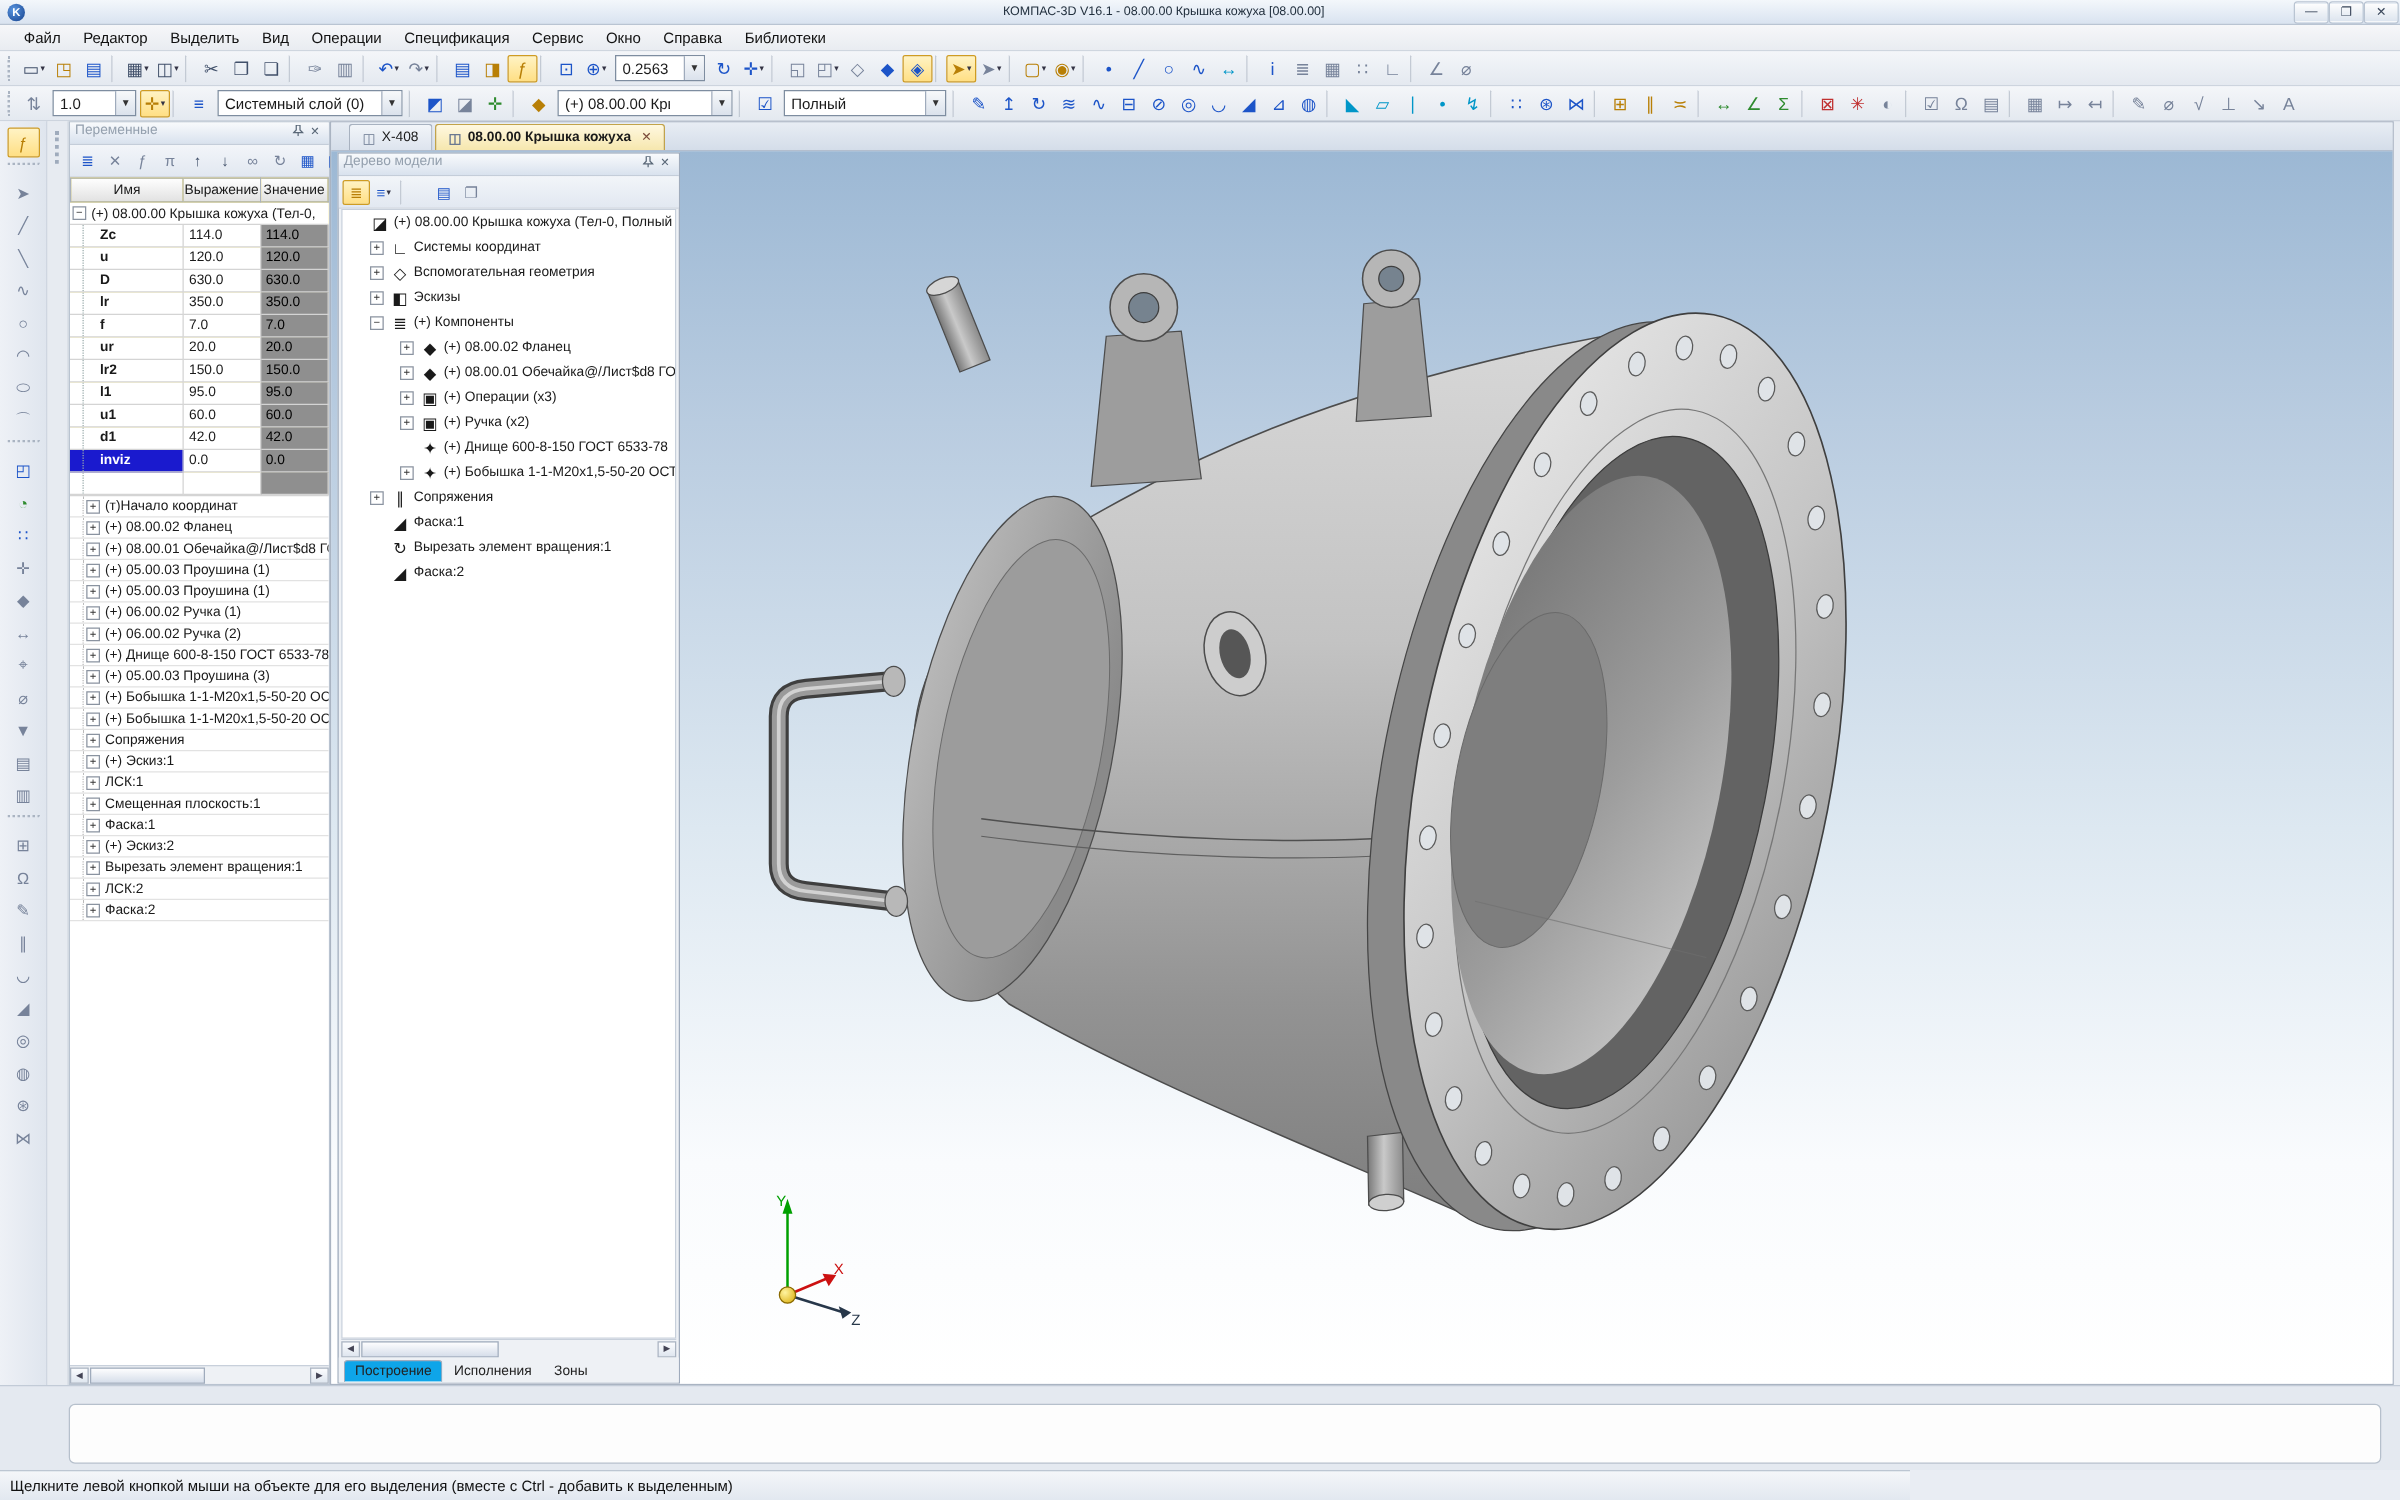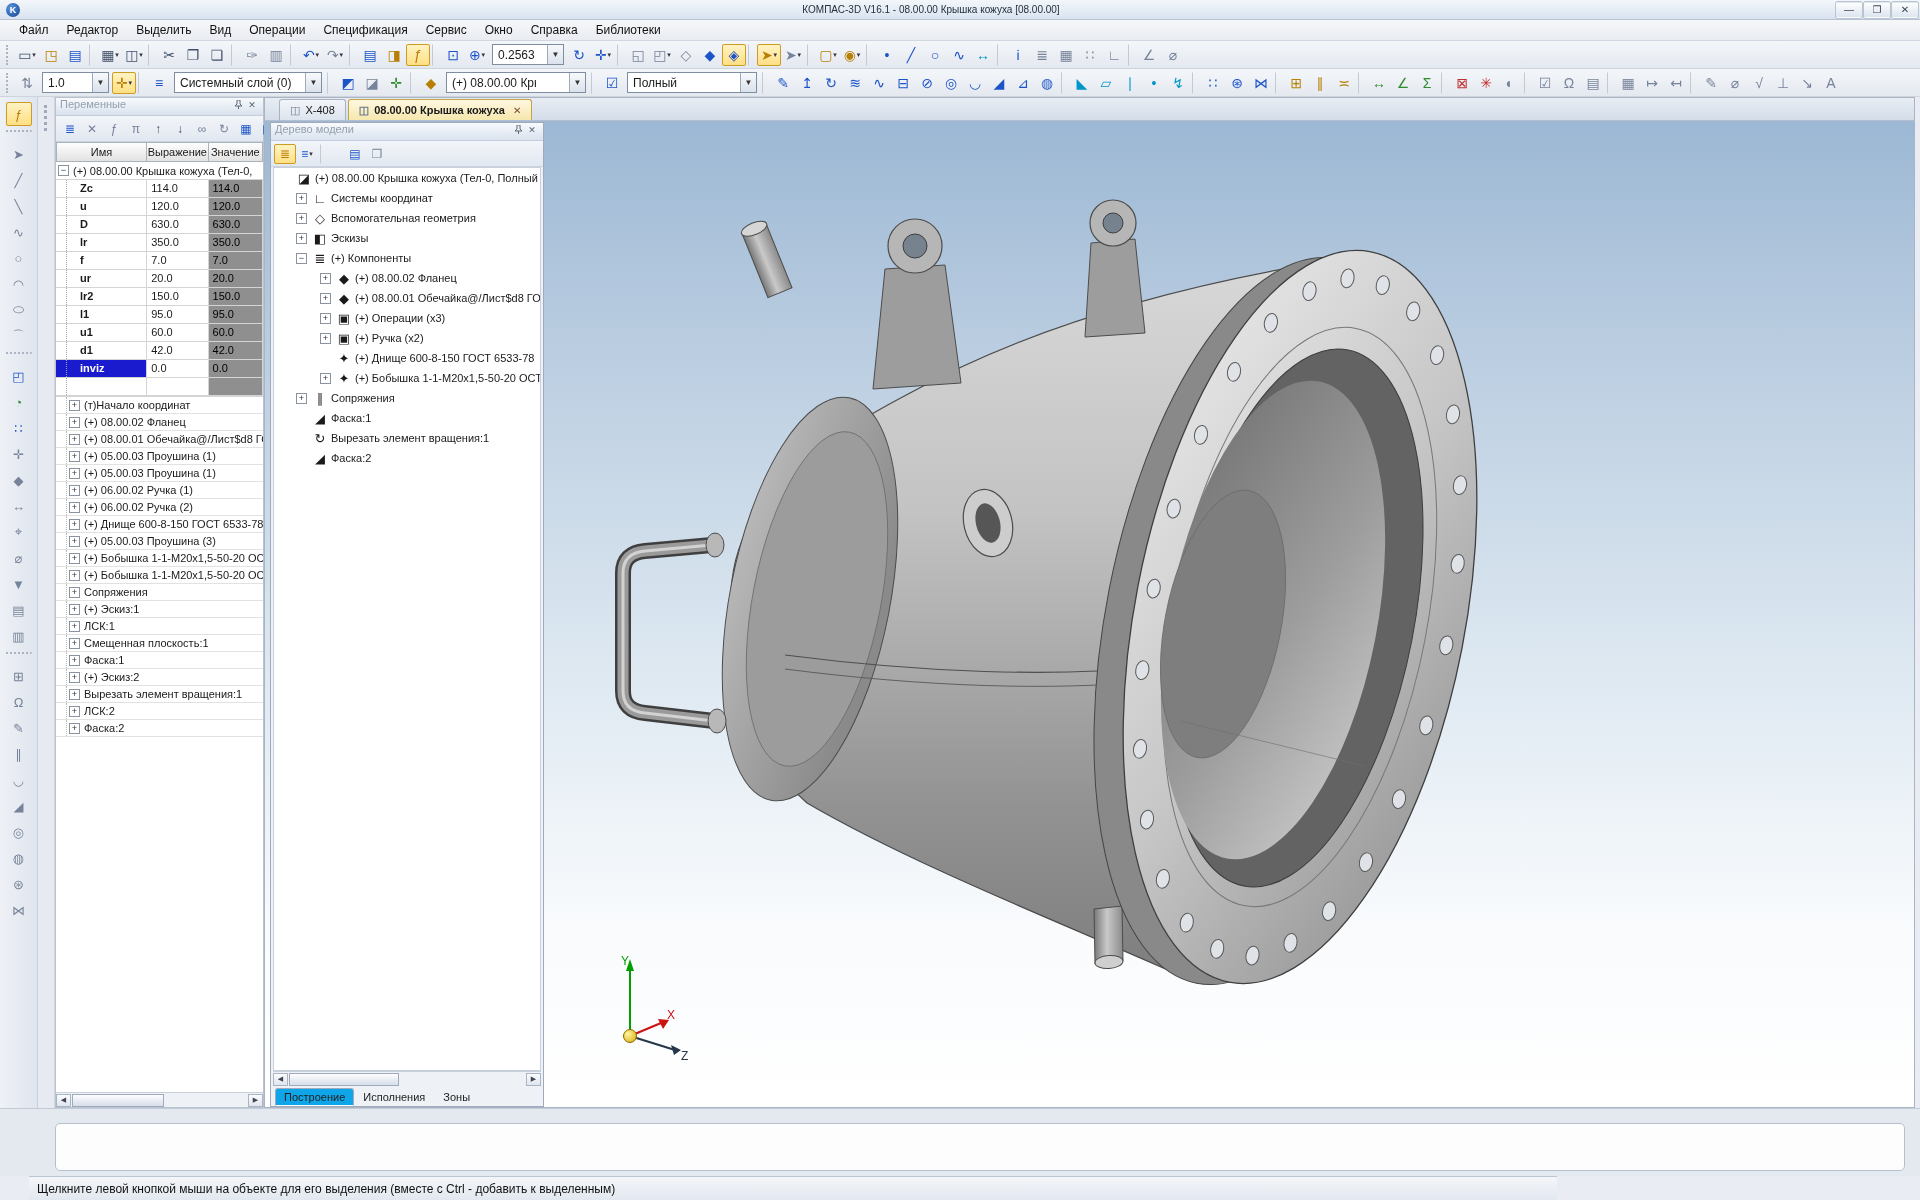--- a/index.html
+++ b/index.html
@@ -84,21 +84,21 @@
   .trow .box::before{content:"";}
   .trow[data-plus="plus"] .box::before{content:"+";}
   .trow[data-plus="minus"] .box::before{content:"−";}
   .trow .ticon{font-style:normal;width:18px;text-align:center;font-size:13px;margin-right:2px;flex:none;}
   .mtabs{height:20px;display:flex;align-items:flex-end;padding-left:4px;background:#eef1f5;}
   .mtab{padding:2px 8px;font-size:11px;border:1px solid transparent;color:#222;}
   .mtab[data-active="true"]{background:#0ea5e9;border-color:#9fabbc;border-bottom-color:#fff;border-radius:3px 3px 0 0;}
   
   #bottompanel{position:absolute;left:0;top:1108px;width:1920px;height:68px;background:#e4e9f0;border-top:1px solid #c2cbd7;}
   #propbar{position:absolute;left:55px;top:14px;width:1850px;height:48px;background:#fdfdfd;border:1px solid #b6c0cc;border-radius:5px;}
-  #statusbar{position:absolute;left:0;top:1176px;width:1528px;height:24px;background:linear-gradient(#f4f6f9,#e2e8f0);border-top:1px solid #bcc6d2;display:flex;align-items:center;padding-left:8px;font-size:12px;color:#111;margin-left:29px;}
+  #statusbar{position:absolute;left:0;top:1176px;width:1528px;height:24px;background:linear-gradient(#f4f6f9,#e2e8f0);border-top:1px solid #bcc6d2;display:flex;align-items:center;padding-left:8px;font-size:12px;color:#111;}
   svg text{font-family:"Liberation Sans",sans-serif;}
 </style>
 </head>
 <body>
 
 <div id="titlebar">
   <div id="app-logo">K</div>
   <div id="title-text">КОМПАС-3D V16.1 - 08.00.00 Крышка кожуха [08.00.00]</div>
   <div class="winbtn">—</div>
   <div class="winbtn">❐</div>

